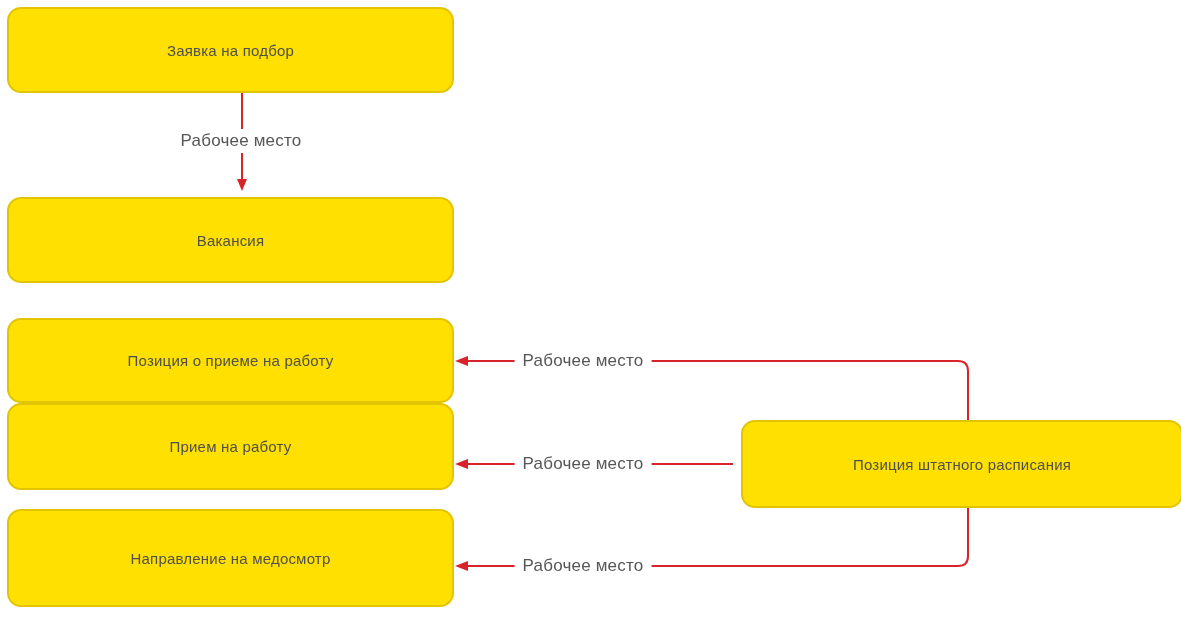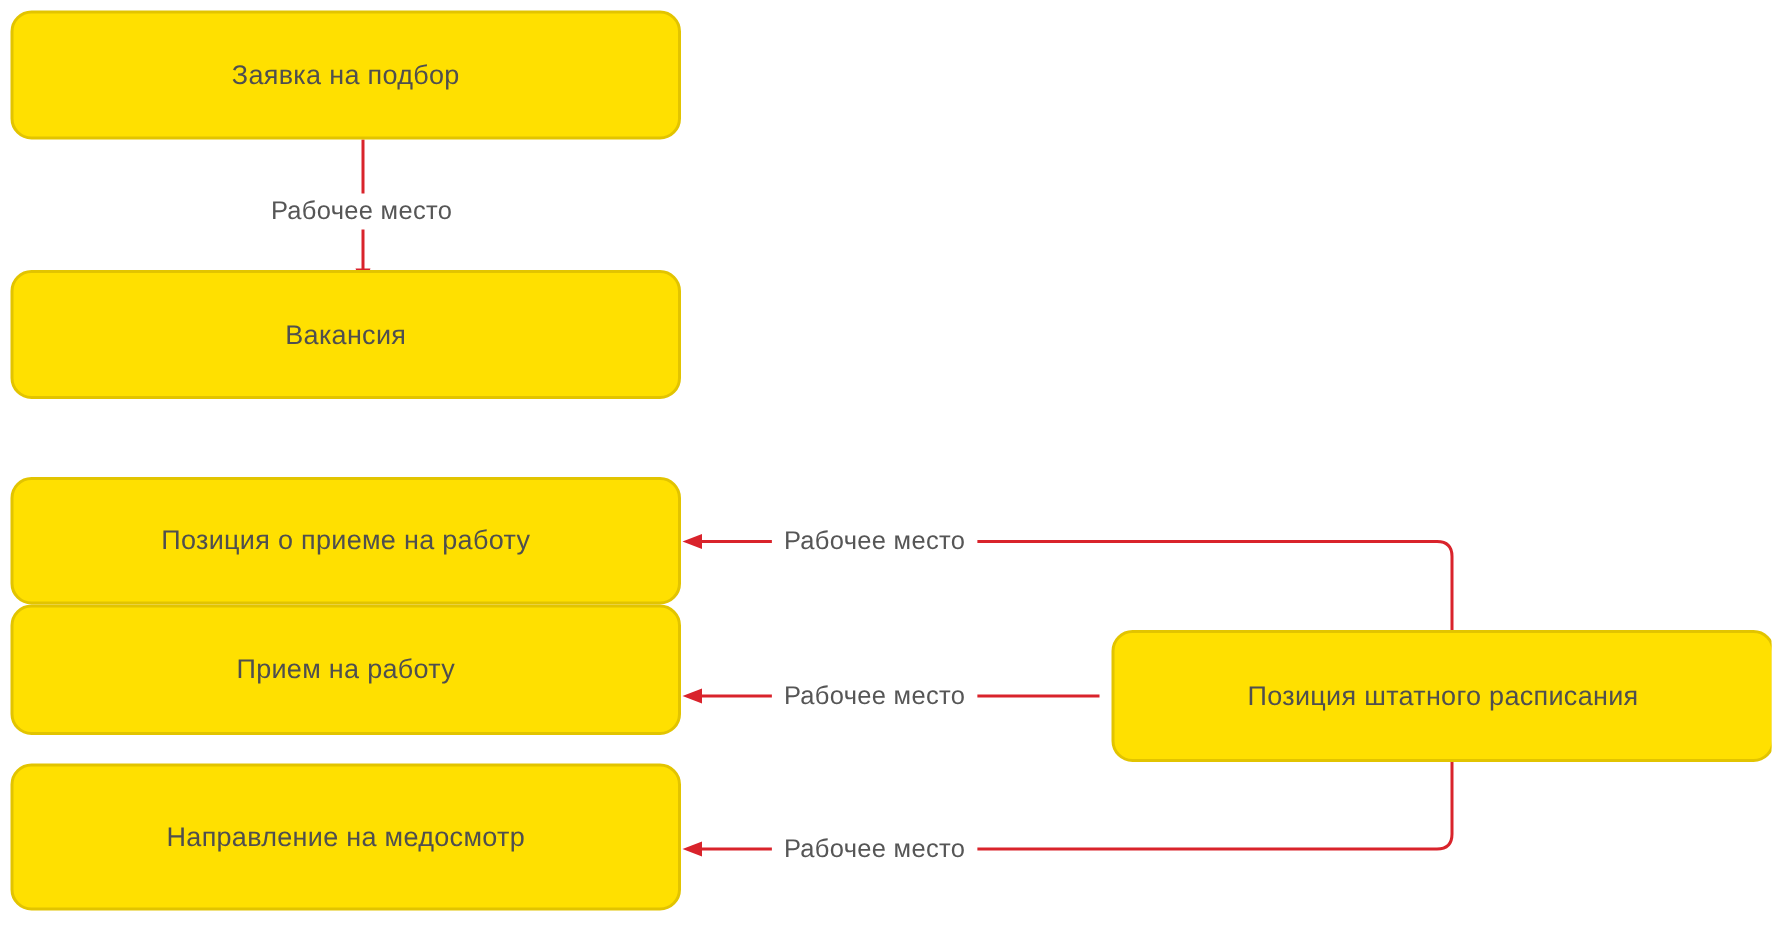--- a/index.html
+++ b/index.html
@@ -40,26 +40,26 @@
   .node {
     position: absolute;
     z-index: 2;
     background: var(--node-fill);
     border: 2px solid var(--node-border);
     border-radius: 14px;
     display: flex;
     align-items: center;
     justify-content: center;
     text-align: left;
-    font-size: 18px;
+    font-size: 15px;
     color: var(--text-color);
     letter-spacing: 0.2px;
   }
   #node-zayavka      { left: 7px;   top: 7px;   width: 447px; height: 86px; }
-  #node-vakansiya    { left: 7px;   top: 180px; width: 447px; height: 86px; }
+  #node-vakansiya    { left: 7px;   top: 197px; width: 447px; height: 86px; }
   #node-reshenie     { left: 7px;   top: 318px; width: 447px; height: 85px; }
   #node-priem        { left: 7px;   top: 403px; width: 447px; height: 87px; }
   #node-napravlenie  { left: 7px;   top: 509px; width: 447px; height: 98px; }
   #node-pozitsiya    { left: 741px; top: 420px; width: 442px; height: 88px; }
   .edge-label {
     position: absolute;
     z-index: 3;
     transform: translate(-50%, -50%);
     background: var(--canvas-bg);
     padding: 2px 8px;

